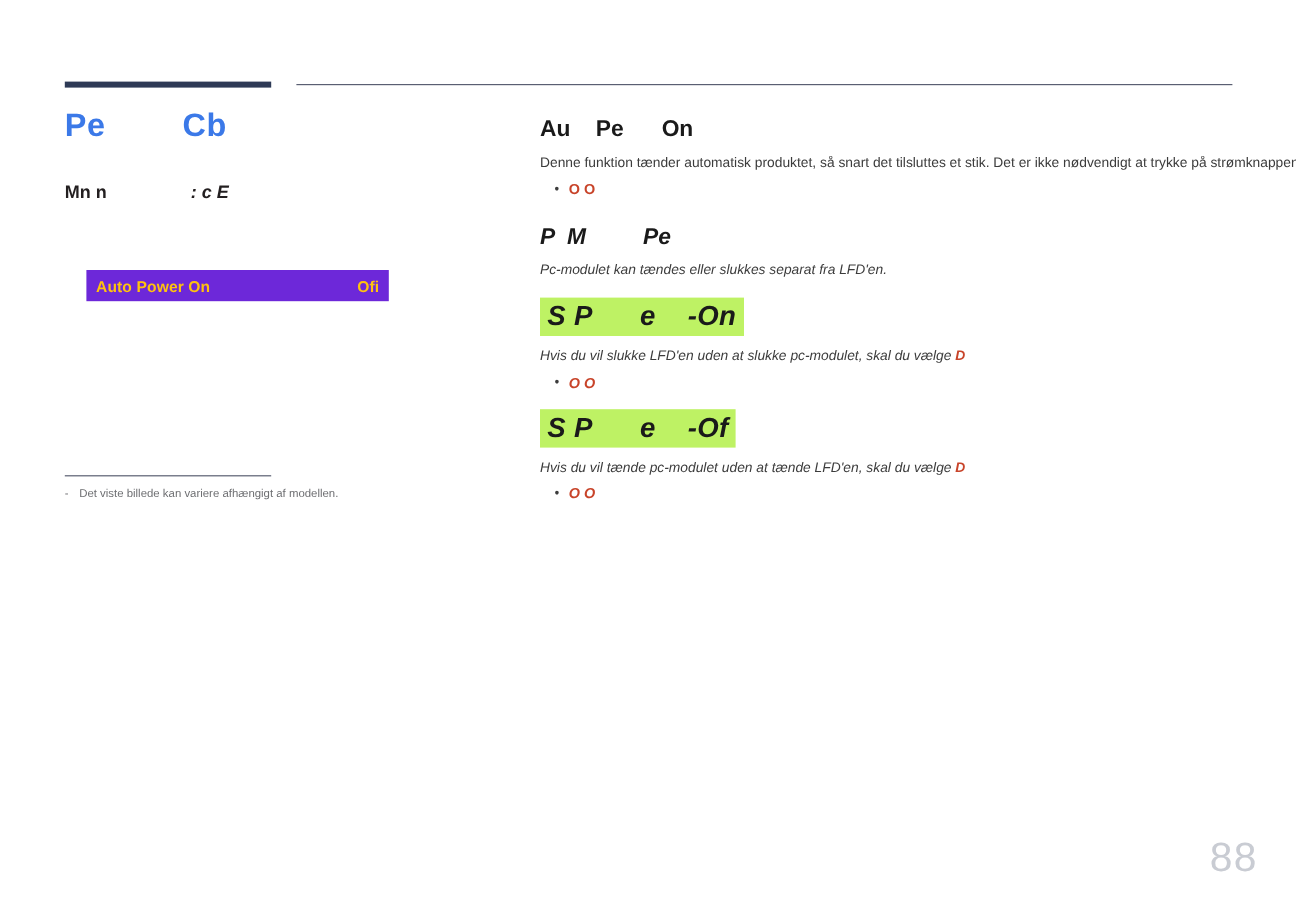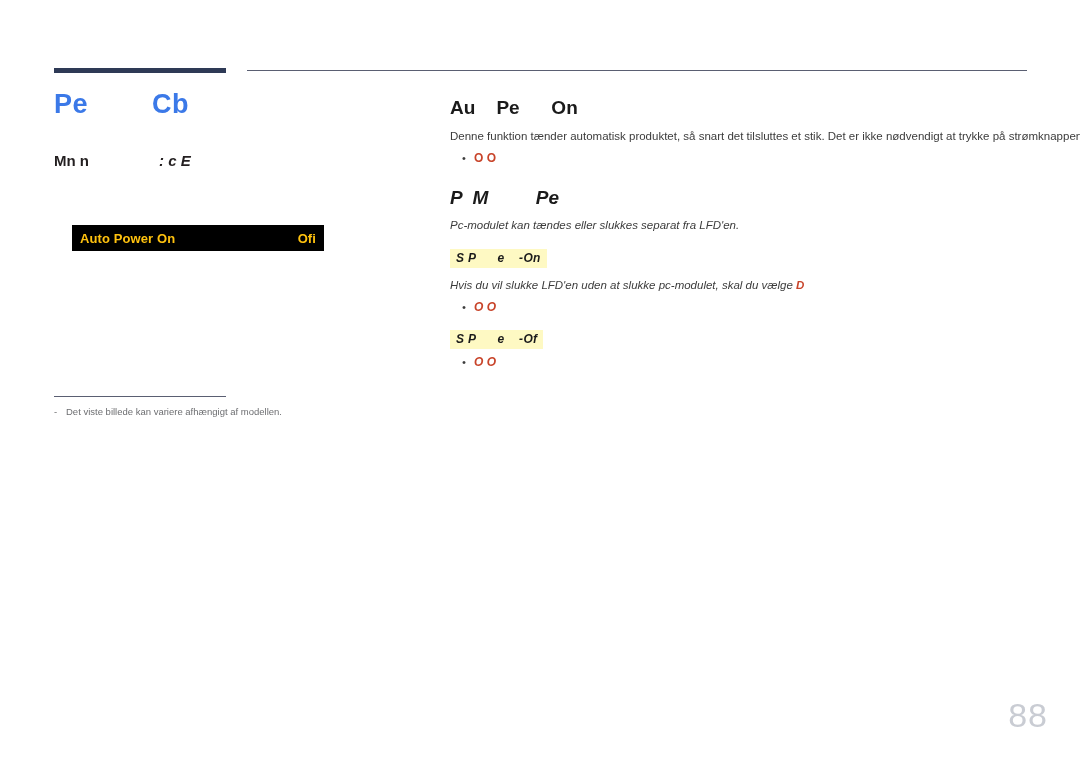--- a/index.html
+++ b/index.html
@@ -78,21 +78,21 @@
     font-style: italic;
   }
 
   
   #osd-box {
     position: absolute;
     left: 18px;
     top: 135px;
     width: 252px;
     height: 26px;
-    background: #000000;
+    background: #6d28d9;
     display: flex;
     align-items: center;
     justify-content: space-between;
     padding: 12px 8px;
     box-sizing: border-box;
   }
   #osd-label, #osd-value {
     color: #ffc20e;
     font-size: 13px;
     font-weight: bold;
@@ -167,23 +167,23 @@
   .bullet-text {
     font-size: 12px;
     font-weight: bold;
     color: #c8442a;
     line-height: 15px;
     white-space: pre;
   }
 
   .hl-heading {
     display: inline-block;
-    background: #fef9c3;
+    background: #bef264;
     color: #1a1a1a;
-    font-size: 12px;
+    font-size: 23px;
     font-weight: bold;
     padding: 2px 6px 3px 6px;
     white-space: pre;
     letter-spacing: 0.3px;
   }
 
   .blk { margin-top: 22px; font-style: italic; }
   .blk-tight { margin-top: 14px; }
 
   
@@ -242,20 +242,21 @@
       <span class="hl-heading">S P      e    -On</span>
       <p class="body-line" style="margin-top:9px;"><span>Hvis du vil slukke LFD'en uden at slukke pc-modulet, skal du vælge </span><span class="hot">D</span></p>
       <div class="bullet-row">
         <span class="bullet-dot">•</span>
         <span class="bullet-text">O O</span>
       </div>
     </div>
 
     <div class="blk-tight">
       <span class="hl-heading">S P      e    -Of</span>
+      <p class="body-line" style="margin-top:9px;"><span>Hvis du vil tænde pc-modulet uden at tænde LFD'en, skal du vælge </span><span class="hot">D</span></p>
       <div class="bullet-row">
         <span class="bullet-dot">•</span>
         <span class="bullet-text">O O</span>
       </div>
     </div>
 
   </div>
 
 </div>
 

